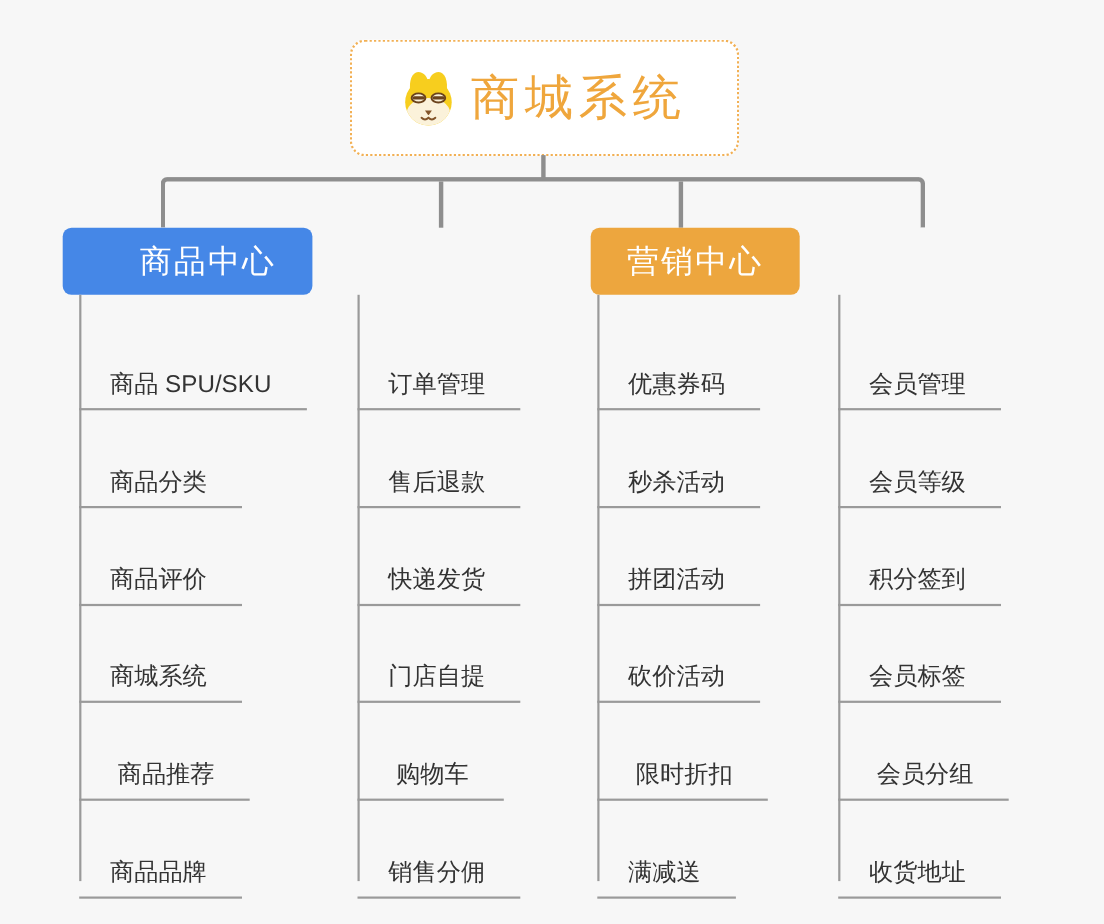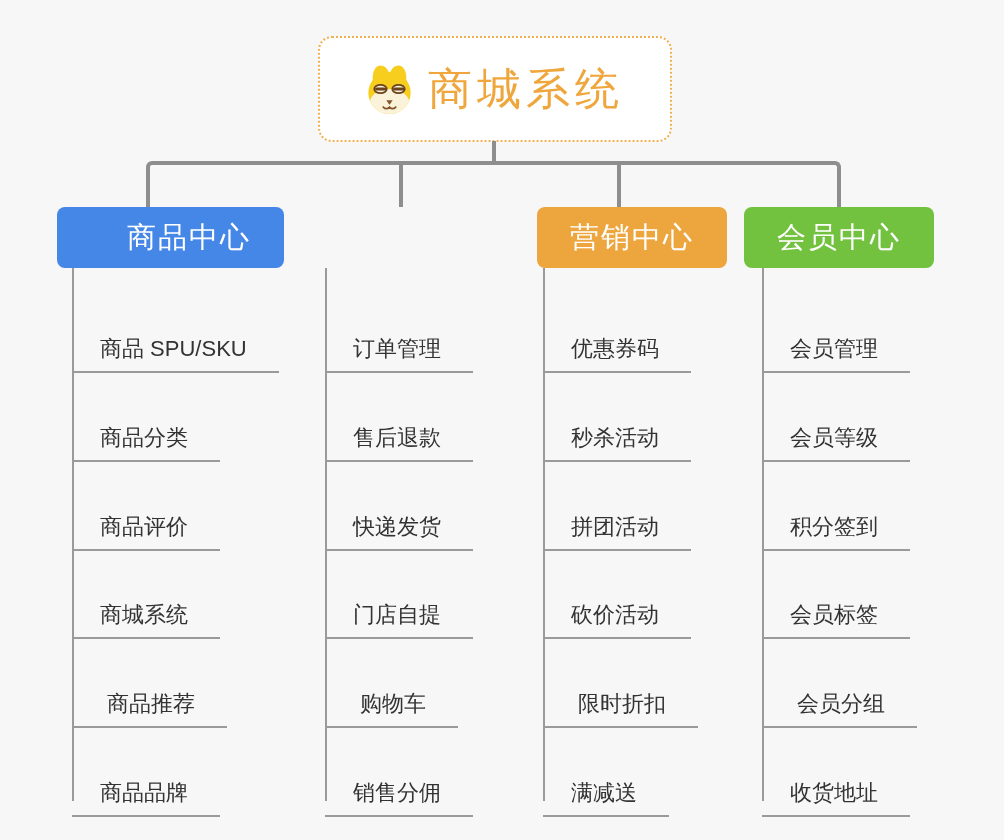--- a/index.html
+++ b/index.html
@@ -114,23 +114,20 @@
   <div class="bus-frame"></div>
   <div class="conn drop-2"></div>
   <div class="conn drop-3"></div>
 
   <div class="branch b1" style="background-color: rgb(69, 135, 231);">
     <span>商品中心</span>
   </div>
   <div class="branch b3" style="background-color: rgb(237, 166, 62);">
     <span>营销中心</span>
   </div>
-  <div class="branch b4" style="background-color: rgb(114, 193, 63);">
-    <span>会员中心</span>
-  </div>
 
   <div class="col c1">
     <div class="trunk"></div>
     <div class="item i1">商品 SPU/SKU</div>
     <div class="item i2">商品分类</div>
     <div class="item i3">商品评价</div>
     <div class="item i4">商城系统</div>
     <div class="item i5">商品推荐</div>
     <div class="item i6">商品品牌</div>
   </div>

